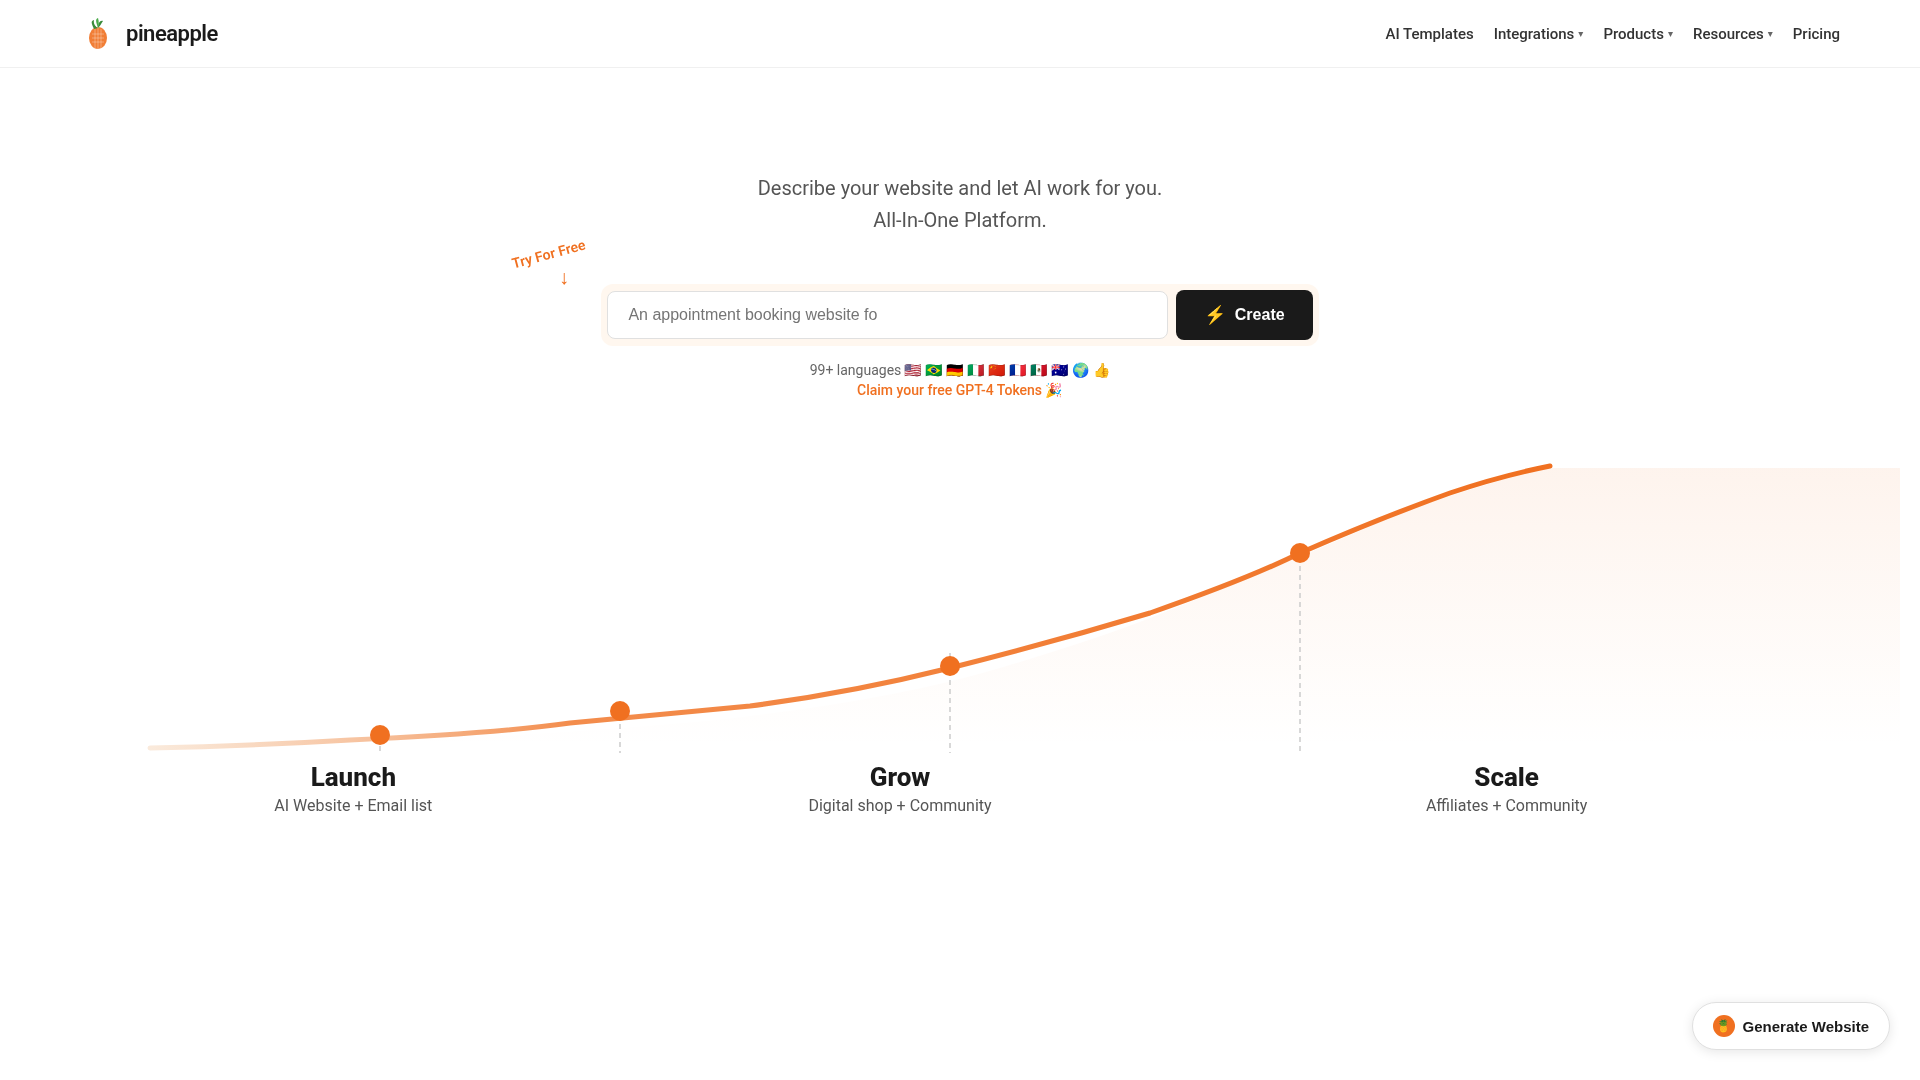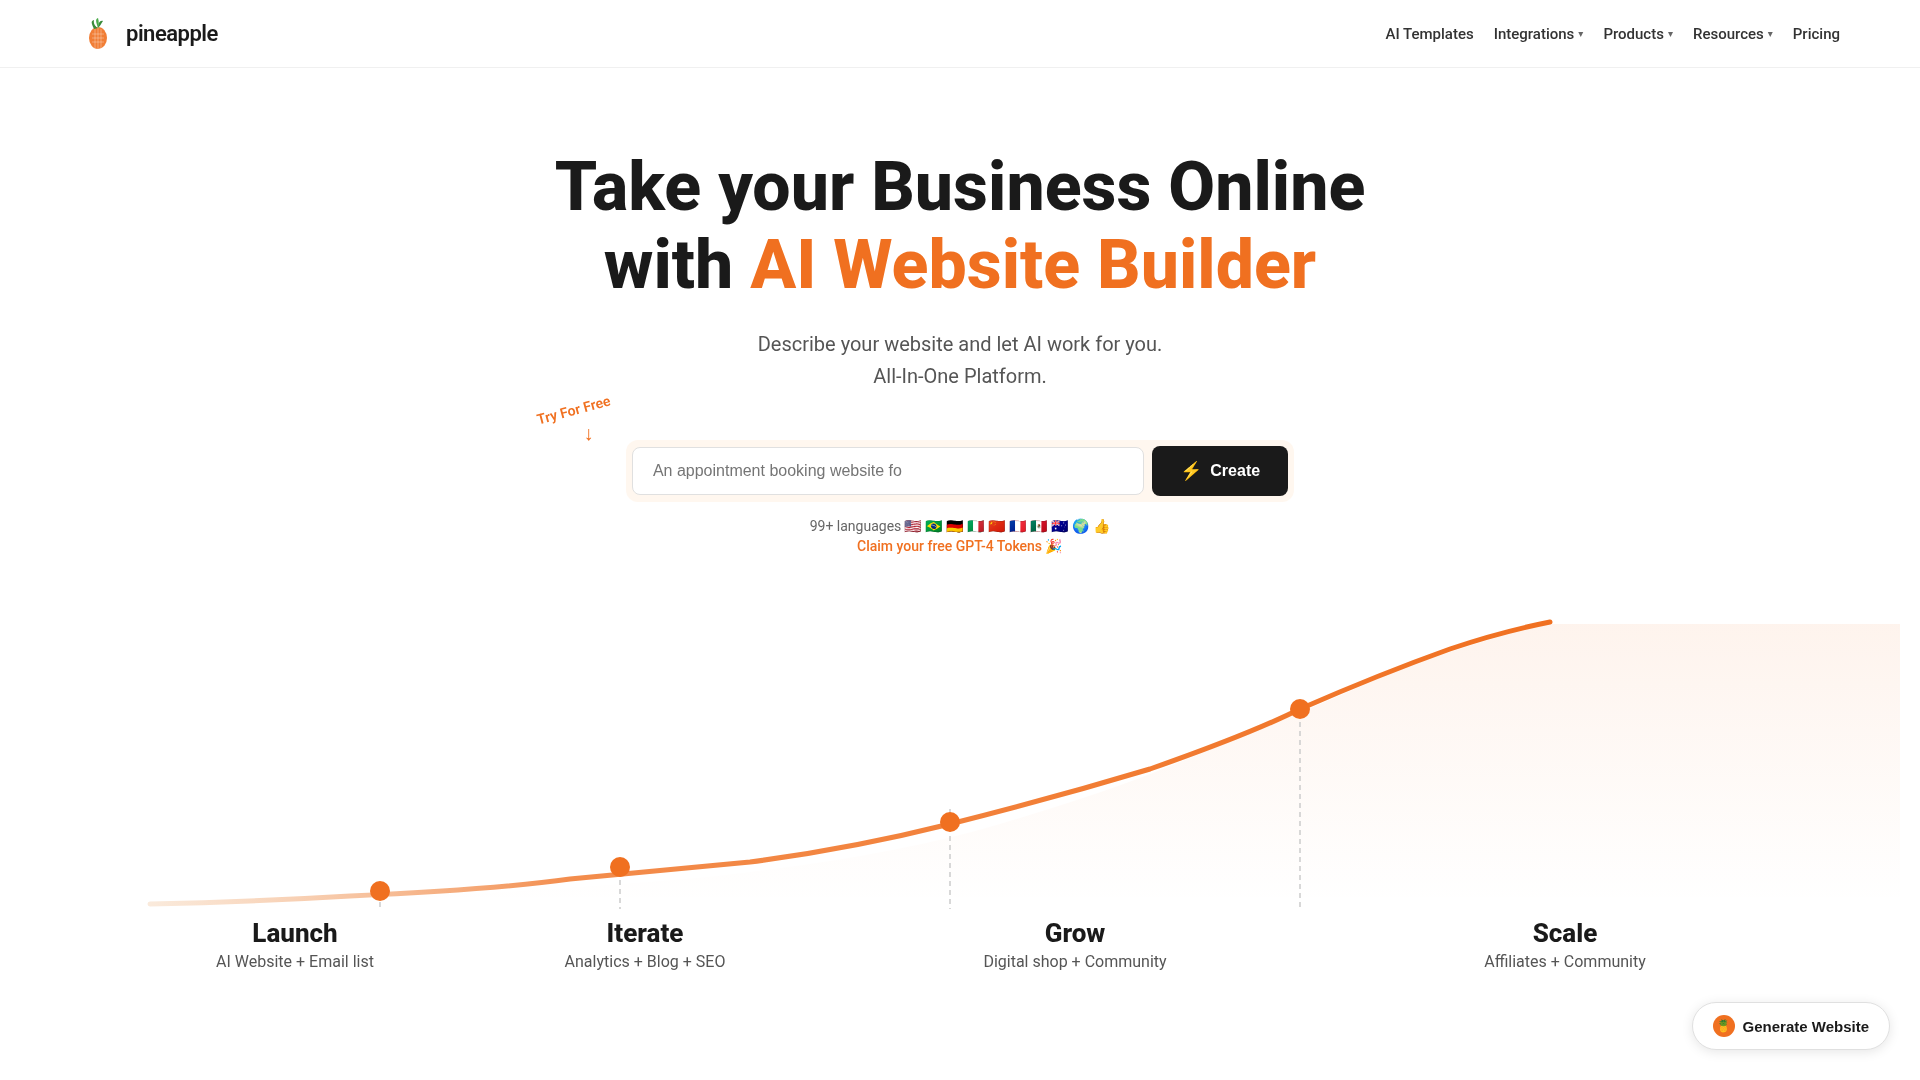--- a/index.html
+++ b/index.html
@@ -138,21 +138,21 @@
     .search-wrapper {
       position: relative;
       background: rgba(255, 200, 150, 0.15);
       border-radius: 12px;
       padding: 6px;
       display: flex;
       align-items: center;
     }
 
     .search-input {
-      width: 512px;
+      width: 561px;
       padding: 14px 20px;
       border: 1.5px solid #e0e0e0;
       border-radius: 8px;
       font-size: 16px;
       color: #701a75;
       background: white;
       outline: none;
     }
 
     .btn-create-search {
@@ -305,24 +305,20 @@
     <li>
       <a href="#">
         <span>Pricing</span>
       </a>
     </li>
   </ul>
 
 </nav>
 
 <section class="hero">
-  <h1 class="hero-title">
-    <span>Take your Business Online</span><br>
-    <span>with </span><span class="highlight">AI Website Builder</span>
-  </h1>
 
   <p class="hero-subtitle">
     <span>Describe your website and let AI work for you.</span><br>
     <span>All-In-One Platform.</span>
   </p>
 
   <div class="search-area">
     <div style="position:absolute; left:-90px; top:-40px;">
       <span style="color:#f07020; font-size:14px; font-weight:600; transform:rotate(-15deg); display:inline-block;">Try For Free</span>
       <span style="display:block; color:#f07020; font-size:20px; margin-left:30px; margin-top:2px;">↓</span>
@@ -376,24 +372,20 @@
       <circle cx="950" cy="208" r="10" fill="#f07020"></circle>
 
       <circle cx="1300" cy="95" r="10" fill="#f07020"></circle>
     </svg>
 
     
     <div class="chart-labels">
       <div class="chart-label" style="margin-left:-60px;">
         <div class="chart-label-title">Launch</div>
         <div class="chart-label-sub">AI Website + Email list</div>
-      </div>
-      <div class="chart-label" style="margin-left:40px;">
-        <div class="chart-label-title">Iterate</div>
-        <div class="chart-label-sub">Analytics + Blog + SEO</div>
       </div>
       <div class="chart-label" style="margin-left:120px;">
         <div class="chart-label-title">Grow</div>
         <div class="chart-label-sub">Digital shop + Community</div>
       </div>
       <div class="chart-label" style="margin-left:180px;">
         <div class="chart-label-title">Scale</div>
         <div class="chart-label-sub">Affiliates + Community</div>
       </div>
     </div>

